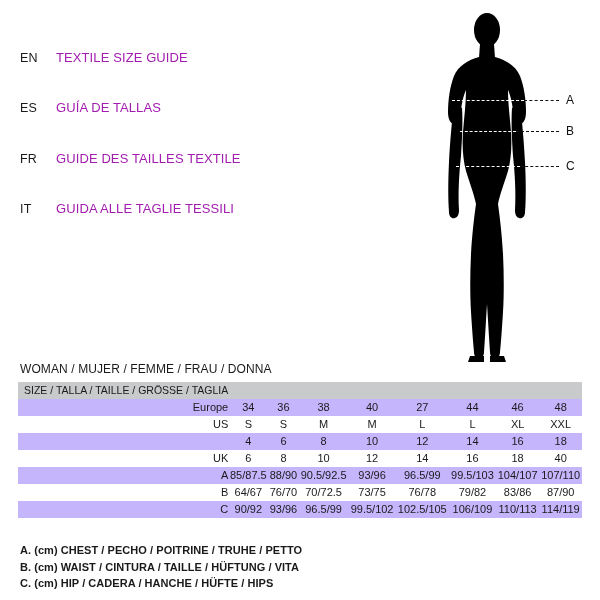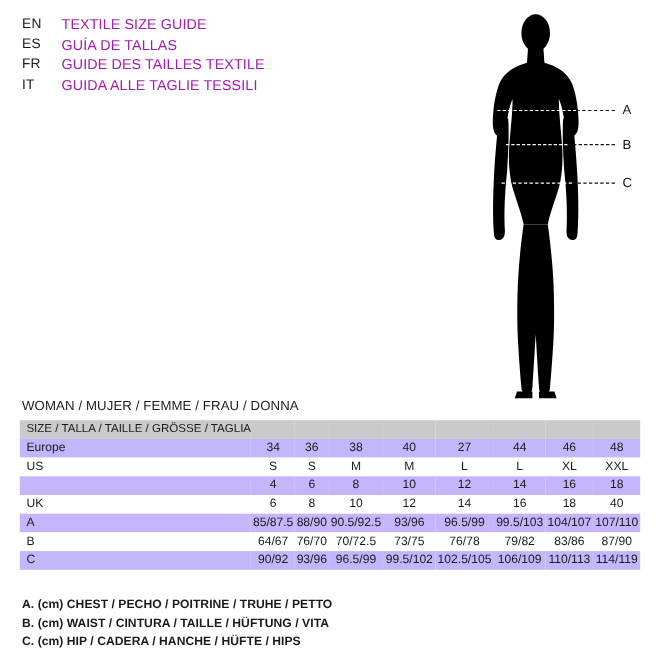--- a/index.html
+++ b/index.html
@@ -24,22 +24,23 @@
 
   
   .lang-block {
     position: absolute;
     left: 20px;
     top: 14px;
     width: 330px;
   }
   .lang-row {
     display: flex;
-    align-items: flex-start;
+    align-items: flex-end;
     height: 18.5px;
+    margin-top: 32px;
   }
   .lang-code {
     width: 36px;
     flex: 0 0 36px;
     font-size: 12.5px;
     color: #1a1a1a;
     letter-spacing: 0.2px;
   }
   .lang-text {
     font-size: 13px;
@@ -98,21 +99,21 @@
   table.size-table td {
     padding: 0;
     height: 17px;
     line-height: 17px;
     text-align: center;
     color: #1a1a1a;
     font-size: 11px;
     white-space: nowrap;
   }
   table.size-table td.rowlabel {
-    text-align: left;
+    text-align: right;
     padding-left: 6px;
     width: 86px;
     margin-left: 16px;
   }
   tr.header-row td {
     background: #c8cacb;
     font-size: 10.5px;
     font-weight: normal;
     height: 17px;
   }

